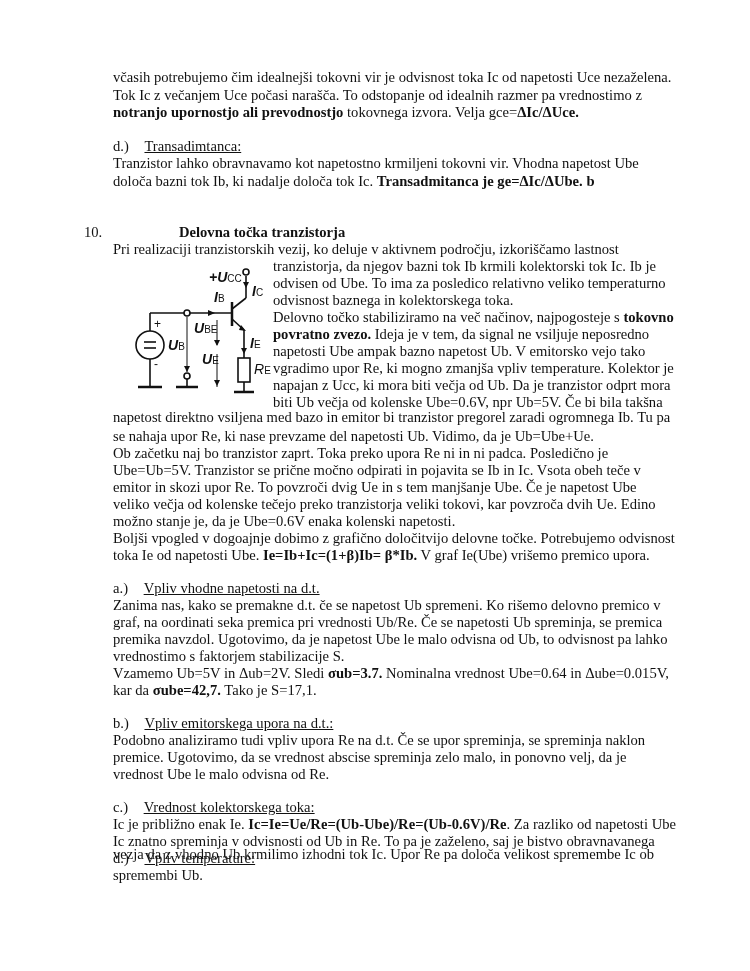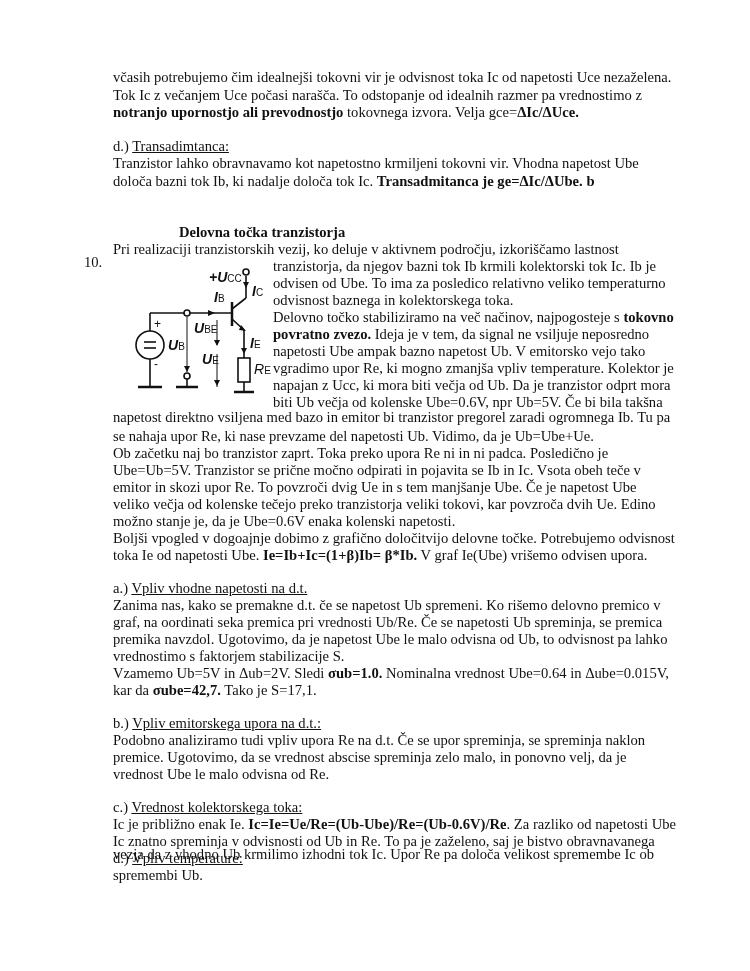--- a/index.html
+++ b/index.html
@@ -4,22 +4,22 @@
 <style>
   html, body { margin: 0; padding: 0; background: #ffffff; }
   body {
     width: 750px; height: 971px; position: relative; overflow: hidden;
     font-family: "Liberation Serif", "DejaVu Serif", serif;
     font-size: 14.6px; color: #111111;
   }
   .line { position: absolute; left: 113px; white-space: nowrap; line-height: 17px; }
   .wrapline { position: absolute; left: 273px; white-space: nowrap; line-height: 17px; }
   b { font-weight: bold; }
-  u { text-decoration: underline; }
-  .num { position: absolute; left: 84px; margin-top: 30px; }
+  u { text-decoration: underline; margin-left: 12px; }
+  .num { position: absolute; left: 84px; }
   .heading { position: absolute; left: 157px; font-weight: bold; margin-left: 22px; }
   svg text { font-family: "Liberation Sans", "DejaVu Sans", sans-serif; }
 </style>
 </head>
 <body>
 
 <div class="line" style="top:69px">včasih potrebujemo čim idealnejši tokovni vir je odvisnost toka Ic od napetosti Uce nezaželena.</div>
 <div class="line" style="top:87px">Tok Ic z večanjem Uce počasi narašča. To odstopanje od idealnih razmer pa vrednostimo z</div>
 <div class="line" style="top:104px"><b>notranjo upornostjo ali prevodnostjo</b><span> tokovnega izvora. Velja gce=</span><b>ΔIc/ΔUce.</b></div>
 
@@ -101,28 +101,28 @@
 <div class="wrapline" style="top:394px">biti Ub večja od kolenske Ube=0.6V, npr Ub=5V. Če bi bila takšna</div>
 
 <div class="line" style="top:409px">napetost direktno vsiljena med bazo in emitor bi tranzistor pregorel zaradi ogromnega Ib. Tu pa</div>
 <div class="line" style="top:428px">se nahaja upor Re, ki nase prevzame del napetosti Ub. Vidimo, da je Ub=Ube+Ue.</div>
 <div class="line" style="top:445px">Ob začetku naj bo tranzistor zaprt. Toka preko upora Re ni in ni padca. Posledično je</div>
 <div class="line" style="top:462px">Ube=Ub=5V. Tranzistor se prične močno odpirati in pojavita se Ib in Ic. Vsota obeh teče v</div>
 <div class="line" style="top:479px">emitor in skozi upor Re. To povzroči dvig Ue in s tem manjšanje Ube. Če je napetost Ube</div>
 <div class="line" style="top:496px">veliko večja od kolenske tečejo preko tranzistorja veliki tokovi, kar povzroča dvih Ue. Edino</div>
 <div class="line" style="top:513px">možno stanje je, da je Ube=0.6V enaka kolenski napetosti.</div>
 <div class="line" style="top:530px">Boljši vpogled v dogoajnje dobimo z grafično določitvijo delovne točke. Potrebujemo odvisnost</div>
-<div class="line" style="top:547px"><span>toka Ie od napetosti Ube. </span><b>Ie=Ib+Ic=(1+β)Ib= β*Ib.</b><span> V graf Ie(Ube) vrišemo odvisen upora.</span></div>
+<div class="line" style="top:547px"><span>toka Ie od napetosti Ube. </span><b>Ie=Ib+Ic=(1+β)Ib= β*Ib.</b><span> V graf Ie(Ube) vrišemo premico upora.</span></div>
 
 <div class="line" style="top:580px"><span>a.) </span><u>Vpliv vhodne napetosti na d.t.</u></div>
 <div class="line" style="top:597px">Zanima nas, kako se premakne d.t. če se napetost Ub spremeni. Ko rišemo delovno premico v</div>
 <div class="line" style="top:614px">graf, na oordinati seka premica pri vrednosti Ub/Re. Če se napetosti Ub spreminja, se premica</div>
 <div class="line" style="top:631px">premika navzdol. Ugotovimo, da je napetost Ube le malo odvisna od Ub, to odvisnost pa lahko</div>
 <div class="line" style="top:648px">vrednostimo s faktorjem stabilizacije S.</div>
-<div class="line" style="top:665px"><span>Vzamemo Ub=5V in  Δub=2V.  Sledi </span><b>σub=1.0.</b><span> Nominalna vrednost Ube=0.64 in Δube=0.015V,</span></div>
+<div class="line" style="top:665px"><span>Vzamemo Ub=5V in  Δub=2V.  Sledi </span><b>σub=3.7.</b><span> Nominalna vrednost Ube=0.64 in Δube=0.015V,</span></div>
 <div class="line" style="top:682px"><span>kar da  </span><b>σube=42,7.</b><span> Tako je S=17,1.</span></div>
 
 <div class="line" style="top:715px"><span>b.) </span><u>Vpliv emitorskega upora na d.t.:</u></div>
 <div class="line" style="top:732px">Podobno analiziramo tudi vpliv upora Re na d.t. Če se upor spreminja, se spreminja naklon</div>
 <div class="line" style="top:749px">premice. Ugotovimo, da se vrednost abscise spreminja zelo malo, in ponovno velj, da je</div>
 <div class="line" style="top:766px">vrednost Ube le malo odvisna od Re.</div>
 
 <div class="line" style="top:799px"><span>c.) </span><u>Vrednost kolektorskega toka:</u></div>
 <div class="line" style="top:816px"><span>Ic je približno enak Ie. </span><b>Ic=Ie=Ue/Re=(Ub-Ube)/Re=(Ub-0.6V)/Re</b><span>. Za razliko od napetosti Ube</span></div>
 <div class="line" style="top:833px">Ic znatno spreminja v odvisnosti od Ub in Re. To pa je zaželeno, saj je bistvo obravnavanega</div>

